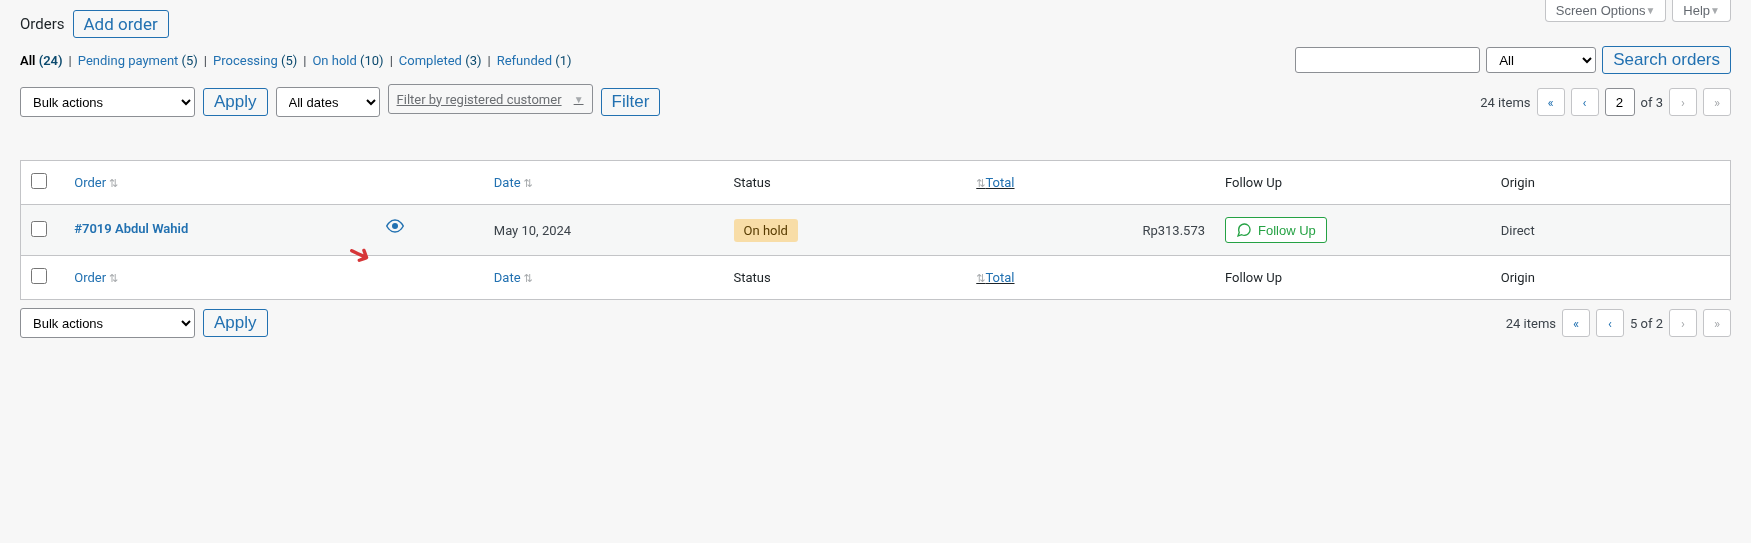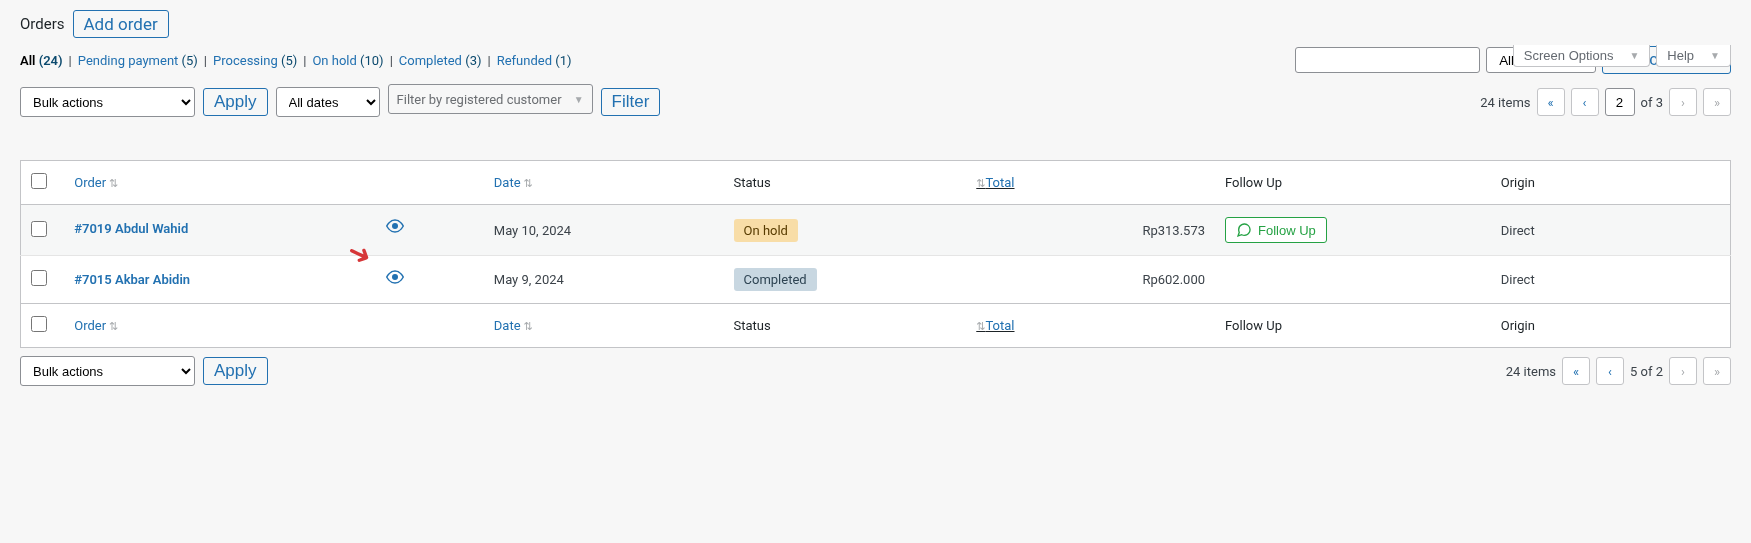--- a/index.html
+++ b/index.html
@@ -2,35 +2,35 @@
 <html><head>
 <meta charset="utf-8">
 <style>
 * { box-sizing: border-box; margin: 0; padding: 0; }
 body { font-family: -apple-system, BlinkMacSystemFont, "Segoe UI", Roboto, sans-serif; font-size: 13px; color: #3c434a; background: #f7f7f7; padding: 10px 20px; width: 1751px; }
 .top-row { display: flex; align-items: center; margin-bottom: 8px; }
 .title-area { display: flex; align-items: center; gap: 8px; }
 h1 { font-size: 15px; font-weight: 400; color: #1d2327; }
 .button { display: inline-flex; align-items: center; padding: 0 10px; height: 28px; border: 1px solid #2271b1; border-radius: 3px; background: #f6f7f7; color: #2271b1; cursor: pointer; font-size: 17px; text-decoration: none; }
 .screen-meta { position: absolute; top: 0; right: 20px; display: flex; gap: 6px; }
-.screen-meta .tab-btn { border: 1px solid #c3c4c7; border-top: none; border-radius: 0 0 4px 4px; padding: 3px 10px; background: #fff; color: #646970; font-size: 13px; cursor: pointer; display: flex; align-items: center; gap: 16px; margin-top: 45px; }
+.screen-meta .tab-btn { border: 1px solid #c3c4c7; border-top: none; border-radius: 0 0 4px 4px; padding: 3px 10px; background: #fff; color: #646970; font-size: 13px; cursor: pointer; display: flex; align-items: center; gap: 0; }
 .filters-row { display: flex; align-items: center; margin-bottom: 10px; }
 .subsubsub { list-style: none; display: flex; gap: 0; font-size: 13px; }
 .subsubsub li { display: flex; align-items: center; }
 .subsubsub li:not(:last-child)::after { content: "|"; margin: 0 6px; color: #3c434a; }
 .subsubsub a { color: #2271b1; text-decoration: none; }
 .subsubsub li.current a { color: #000; font-weight: 600; }
 .subsubsub .count { color: #0c4a6e; }
 .search-area { margin-left: auto; display: flex; gap: 6px; align-items: center; }
 .search-area input[type="search"] { width: 185px; height: 26px; border: 1px solid #8c8f94; border-radius: 3px; padding: 0 6px; }
 .search-area select { height: 26px; border: 1px solid #8c8f94; border-radius: 3px; padding: 0 24px 0 8px; min-width: 110px; background: #fff; }
 .tablenav { display: flex; align-items: center; margin-bottom: 6px; gap: 8px; }
 .tablenav.bottom { margin-top: 8px; margin-bottom: 0; }
 .tablenav select { height: 30px; border: 1px solid #8c8f94; border-radius: 3px; padding: 0 24px 0 8px; min-width: 175px; background: #fff; font-size: 13px; }
-.tablenav .customer-filter { min-width: 205px; display: flex; align-items: center; justify-content: space-between; color: #6b6e72; }
+.tablenav .customer-filter { min-width: 205px; display: flex; align-items: center; justify-content: space-between; color: #6b6e72; text-decoration: underline; }
 .pagination { margin-left: auto; display: flex; align-items: center; gap: 6px; font-size: 13px; }
 .pagination .pbtn { width: 28px; height: 28px; border: 1px solid #c3c4c7; border-radius: 3px; background: #fff; display: flex; align-items: center; justify-content: center; cursor: pointer; color: #2271b1; }
 .pagination .pbtn.disabled { color: #a7aaad; cursor: default; }
 .pagination input { width: 30px; height: 28px; border: 1px solid #8c8f94; border-radius: 3px; text-align: center; }
 table.orders { width: 100%; border-collapse: collapse; background: #fff; border: 1px solid #c3c4c7; margin-top: 40px; }
 table.orders th, table.orders td { padding: 12px 10px; text-align: left; vertical-align: middle; font-size: 13px; }
 table.orders thead th, table.orders tfoot th { border-bottom: 1px solid #c3c4c7; color: #1d2327; font-weight: 400; }
 table.orders tfoot th { border-top: 1px solid #c3c4c7; border-bottom: none; }
 table.orders tbody tr { border-bottom: 1px solid #e5e5e5; }
 table.orders tbody tr:nth-child(odd) { background: #f6f7f7; }
@@ -152,37 +152,20 @@
     <td class="col-status"><span class="status-badge status-on-hold">On hold</span></td>
     <td class="col-total" style="text-align:right">Rp313.573</td>
     <td class="col-followup"><button class="followup-btn">
             <svg width="16" height="16" viewBox="0 0 24 24" fill="none" stroke="#25a244" stroke-width="2">
               <path d="M21 11.5a8.38 8.38 0 0 1-.9 3.8 8.5 8.5 0 0 1-7.6 4.7 8.38 8.38 0 0 1-3.8-.9L3 21l1.9-5.7a8.38 8.38 0 0 1-.9-3.8 8.5 8.5 0 0 1 4.7-7.6 8.38 8.38 0 0 1 3.8-.9h.5a8.48 8.48 0 0 1 8 8v.5z"></path>
             </svg>
             <span>Follow Up</span>
           </button></td>
     <td class="col-origin">Direct</td>
   </tr>
-      <tr>
-    <td class="cb"><input type="checkbox" style=""></td>
-    <td class="col-order" style="display:flex;align-items:center;justify-content:space-between;">
-      <a class="order-link">#7015 Akbar Abidin</a>
-      <span class="preview-icon">
-        <svg width="18" height="18" viewBox="0 0 24 24" fill="none" stroke="#2271b1" stroke-width="2">
-              <path d="M1 12s4-8 11-8 11 8 11 8-4 8-11 8-11-8-11-8z"></path>
-              <circle cx="12" cy="12" r="3" fill="#2271b1"></circle>
-            </svg>
-      </span>
-    </td>
-    <td class="col-date">May 9, 2024</td>
-    <td class="col-status"><span class="status-badge status-completed">Completed</span></td>
-    <td class="col-total" style="text-align:right">Rp602.000</td>
-    <td class="col-followup"></td>
-    <td class="col-origin">Direct</td>
-  </tr>
     </tbody>
   <tfoot>
     <tr>
       <th class="cb"><input type="checkbox" style=""></th>
       <th class="col-order"><span class="sortable"><span>Order</span><span class="sort-icon">⇅</span></span></th>
       <th class="col-date"><span class="sortable"><span>Date</span><span class="sort-icon">⇅</span></span></th>
       <th class="col-status">Status</th>
       <th class="col-total th-total"><span class="sortable"><span class="sort-icon">⇅</span><span>Total</span></span></th>
       <th class="col-followup">Follow Up</th>
       <th class="col-origin">Origin</th>

